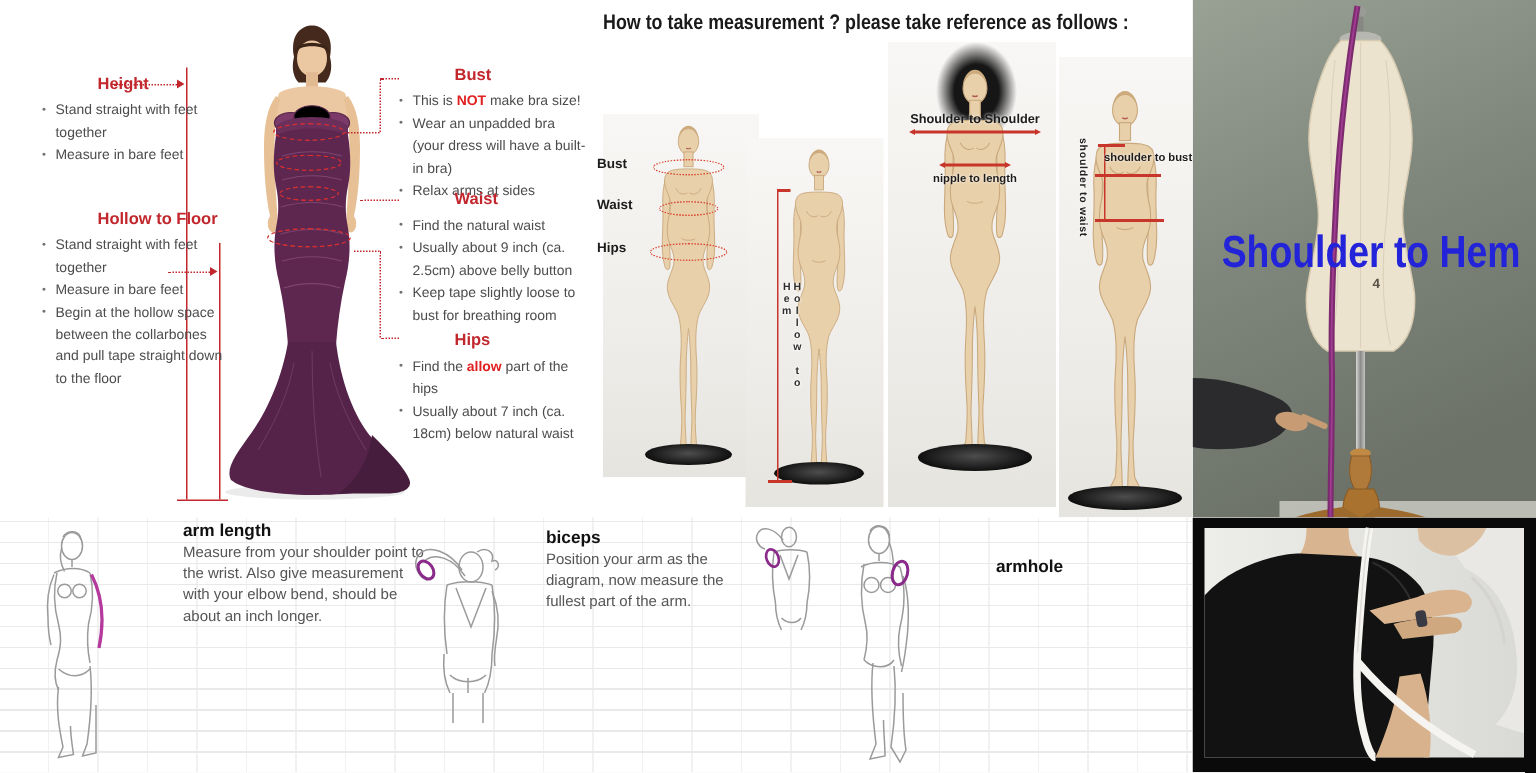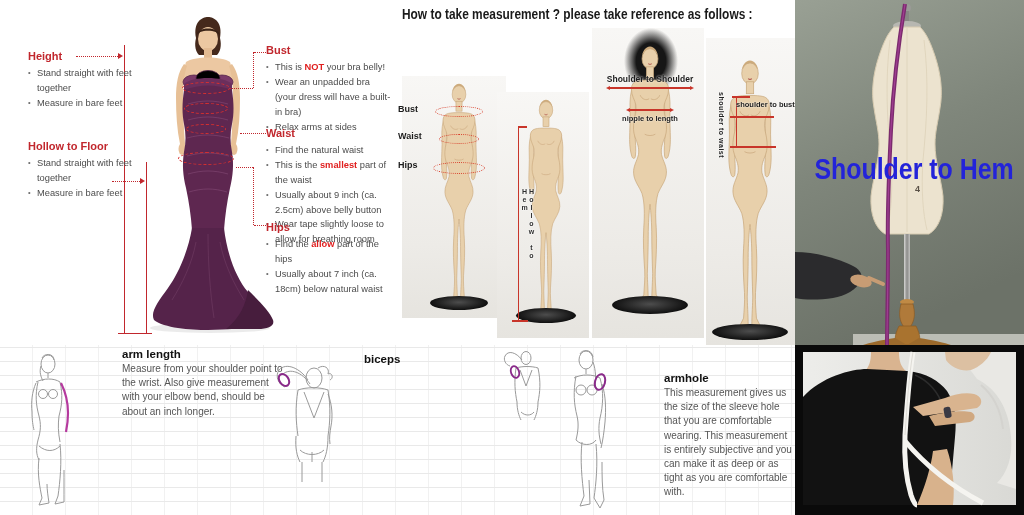--- a/index.html
+++ b/index.html
@@ -1,21 +1,21 @@
 <!DOCTYPE html>
 <html><head>
 <meta charset="utf-8">
 <style>
   * { margin:0; padding:0; box-sizing:border-box; }
   body { font-family:"Liberation Sans", sans-serif; background:#fff; }
   #stage { position:relative; width:1024px; height:515px; background:#fff; overflow:hidden; }
   .abs { position:absolute; }
 
   
-  .red-title { color:#c1272d; font-weight:bold; font-size:11px; line-height:1.1; }
+  .red-title { color:#c1272d; font-weight:bold; font-size:11px; line-height:1.1;margin-left:37px; }
   .blist { list-style:none; margin-top:4px; }
   .blist li { position:relative; padding-left:9px; font-size:9.3px; color:#4c4c4c; line-height:1.6; }
   .blist li::before { content:"•"; position:absolute; left:0; top:1px; color:#6f6f6f; font-size:7.5px; }
   .hl { color:#e02020; font-weight:bold;text-align:center; }
 
   
   .vred { border-left:1.3px solid #c1272d; }
   .dot-h { border-top:1px dotted #c1272d; height:0; }
   .dot-v { border-left:1px dotted #c1272d; width:0; }
   .tick { border-top:1.4px solid #c1272d; height:0; }
@@ -125,39 +125,39 @@
         <li><span>Stand straight with feet together</span></li>
         <li><span>Measure in bare feet</span></li>
       </ul>
     </div>
 
     <div class="abs" style="left:28px;top:140px;width:122px;">
       <div class="red-title">Hollow to Floor</div>
       <ul class="blist">
         <li><span>Stand straight with feet together</span></li>
         <li><span>Measure in bare feet</span></li>
+        <li><span>Begin at the hollow space between the collarbones and pull tape straight down to the floor</span></li>
       </ul>
     </div>
 
     <div class="abs" style="left:266px;top:44px;width:126px;">
       <div class="red-title">Bust</div>
       <ul class="blist">
-        <li><span>This is </span><span class="hl">NOT</span><span> your bra belly!</span></li>
+        <li><span>This is </span><span class="hl">NOT</span><span> make bra size!</span></li>
         <li><span>Wear an unpadded bra (your dress will have a built-in bra)</span></li>
         <li><span>Relax arms at sides</span></li>
       </ul>
     </div>
 
     <div class="abs" style="left:266px;top:127px;width:126px;">
       <div class="red-title">Waist</div>
       <ul class="blist">
         <li><span>Find the natural waist</span></li>
-        <li><span>This is the </span><span class="hl">smallest</span><span> part of the waist</span></li>
         <li><span>Usually about 9 inch (ca. 2.5cm) above belly button</span></li>
-        <li><span>Wear tape slightly loose to allow for breathing room</span></li>
+        <li><span>Keep tape slightly loose to bust for breathing room</span></li>
       </ul>
     </div>
 
     <div class="abs" style="left:266px;top:221px;width:126px;">
       <div class="red-title">Hips</div>
       <ul class="blist">
         <li><span>Find the </span><span class="hl">allow</span><span> part of the hips</span></li>
         <li><span>Usually about 7 inch (ca. 18cm) below natural waist</span></li>
       </ul>
     </div>
@@ -315,20 +315,21 @@
         <path d="M66,34 C70,44 71,56 69,66 C68,72 67,78 68,84"></path>
         <path d="M34,76 C33,88 35,96 38,102 M66,76 C66,88 64,96 61,102"></path>
         <path d="M38,90 C44,96 56,96 62,90 M50,92 L50,102"></path>
         <path d="M40,102 L40,122 M60,102 L60,122"></path>
       </g>
       <ellipse cx="22" cy="20" rx="4.5" ry="6.5" fill="none" stroke="#8a2a8a" stroke-width="2" transform="rotate(-35 22 20)"></ellipse>
     </svg>
 
     <div class="abs" style="left:364px;top:8px;width:142px;">
       <div class="s-title">biceps</div>
+      <div class="s-body">Position your arm as the diagram, now measure the fullest part of the arm.</div>
     </div>
 
     <svg class="abs" style="left:500px;top:3px;" width="52" height="80" viewBox="0 0 52 80">
       <g fill="none" stroke="#9a9a9a" stroke-width="1">
         <ellipse cx="26" cy="10" rx="5" ry="6.5"></ellipse>
         <path d="M22,12 C16,4 8,2 5,8 C3,12 6,17 10,18"></path>
         <path d="M16,20 C22,18 32,18 38,20"></path>
         <path d="M20,22 L26,38 L32,22"></path>
         <path d="M16,20 C14,34 15,44 17,54 M38,20 C41,34 40,44 38,54"></path>
         <path d="M17,54 C17,62 19,68 21,72 M38,54 C38,62 36,68 34,72"></path>
@@ -349,21 +350,20 @@
         <path d="M54,36 C58,48 58,62 57,74 C56,84 55,92 53,100"></path>
         <path d="M28,92 C34,98 44,98 48,92"></path>
         <path d="M34,94 C32,112 34,132 36,148 L32,158 L42,156 C42,148 41,140 41,132"></path>
         <path d="M48,96 C50,116 48,136 46,150 L52,160 L56,152 C54,140 54,126 54,114"></path>
       </g>
       <ellipse cx="52" cy="34" rx="5" ry="8" fill="none" stroke="#8a2a8a" stroke-width="2" transform="rotate(15 52 34)"></ellipse>
     </svg>
 
     <div class="abs" style="left:664px;top:27px;width:133px;">
       <div class="s-title">armhole</div>
-      <div class="s-body">This measurement gives us the size of the sleeve hole that you are comfortable wearing. This measurement is entirely subjective and you can make it as deep or as tight as you are comfortable with.</div>
     </div>
   </div>
 
   <div class="abs" id="photo-bottom">
     <svg width="229" height="170" viewBox="0 0 229 170">
       <rect width="229" height="170" fill="#0a0a0a"></rect>
       <defs>
         <linearGradient id="pbg" x1="0" y1="0" x2="1" y2="0">
           <stop offset="0" stop-color="#ededea"></stop>
             <stop offset="1" stop-color="#d9d9d5"></stop>

